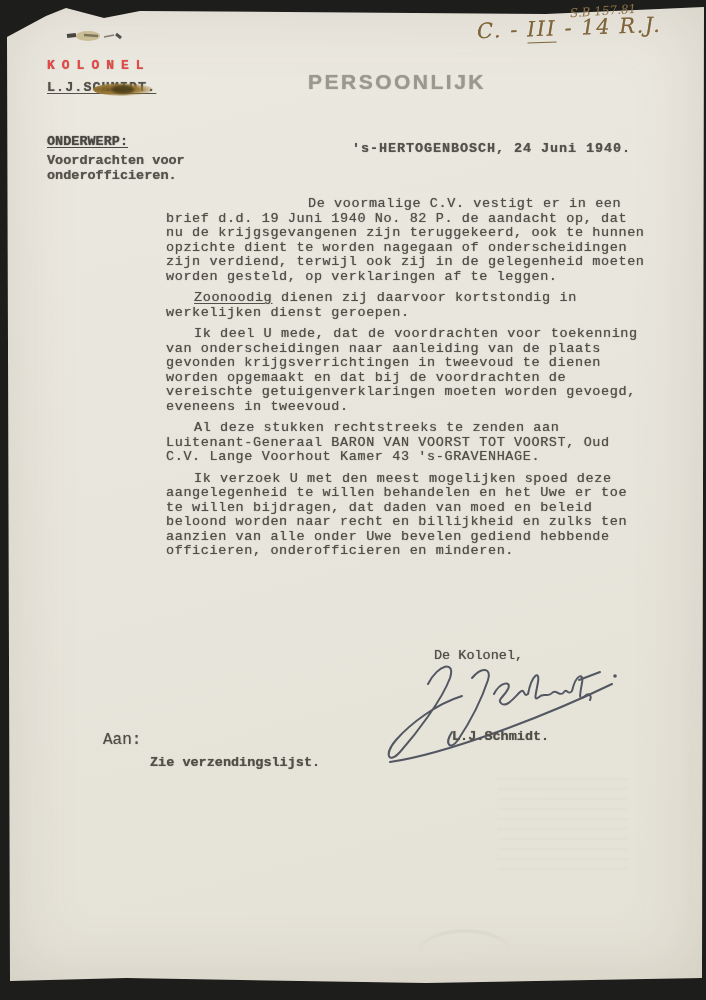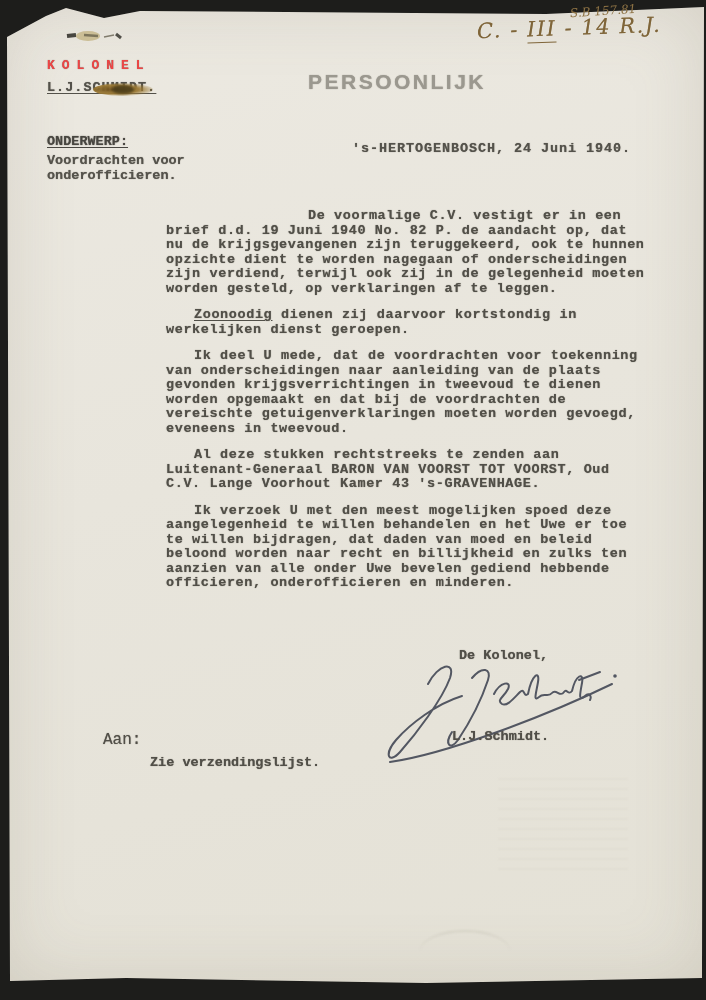--- a/index.html
+++ b/index.html
@@ -37,27 +37,27 @@
                 text-decoration:underline; text-underline-offset:2px; text-shadow:0 0 1.2px rgba(70,68,60,.9); }
   .subj-text  { left:47px; top:153px; font-size:13.5px; font-weight:bold; line-height:15px; white-space:pre-line; color:#55534c; }
   .dateline   { left:352px; top:141px; font-size:13.5px; font-weight:bold; letter-spacing:.9px; color:#54524b; }
 
   
   .body-col {
     position:absolute; left:166px; top:197px; width:484px;
     font-size:13.5px; line-height:14.5px; letter-spacing:.6px;
     color:#514f48; text-shadow:0 0 1px rgba(86,82,72,.8);
   }
-  .body-col p { margin:12px 0 7px 0;font-weight:bold; }
+  .body-col p { margin:0 0 7px 0; }
   .p-deep { text-indent:142px; }
   .p-ind  { text-indent:28px; }
   .ul { text-decoration:underline; text-underline-offset:2px; }
 
   
-  .role       { left:459px; top:648px; font-size:13.5px; font-weight:bold; }
+  .role       { left:434px; top:648px; font-size:13.5px; font-weight:normal; }
   .typed-name { left:452px; top:729px; font-size:13.5px; font-weight:bold; }
   .aan        { left:103px; top:731px; font-size:16px; }
   .verzend    { left:103px; top:755px; font-size:13.5px; font-weight:bold;margin-left:47px; }
 
   .sig { position:absolute; left:376px; top:656px; width:256px; height:114px; }
 
   
   .smudge { position:absolute; left:64px; top:26px; width:66px; height:18px; }
   .blot   { position:absolute; left:93px; top:83px; width:60px; height:13px; border-radius:50%;
             background:radial-gradient(ellipse at 35% 50%, #6d4f1c 0%, #9c7a35 45%, rgba(156,122,53,0) 78%);

